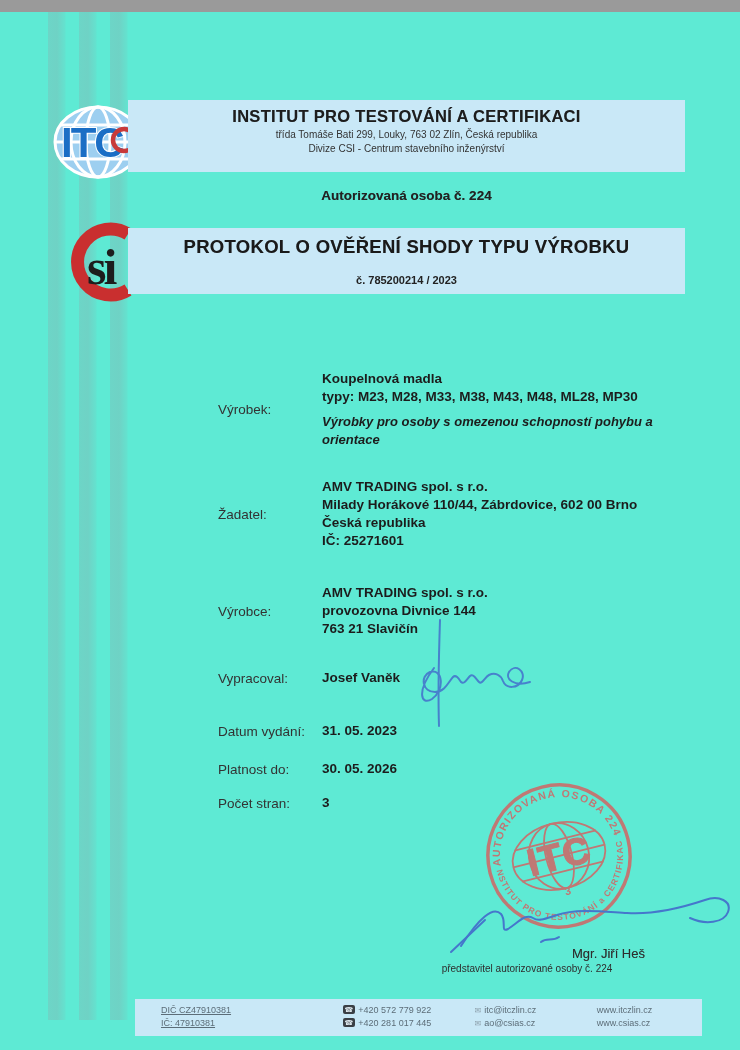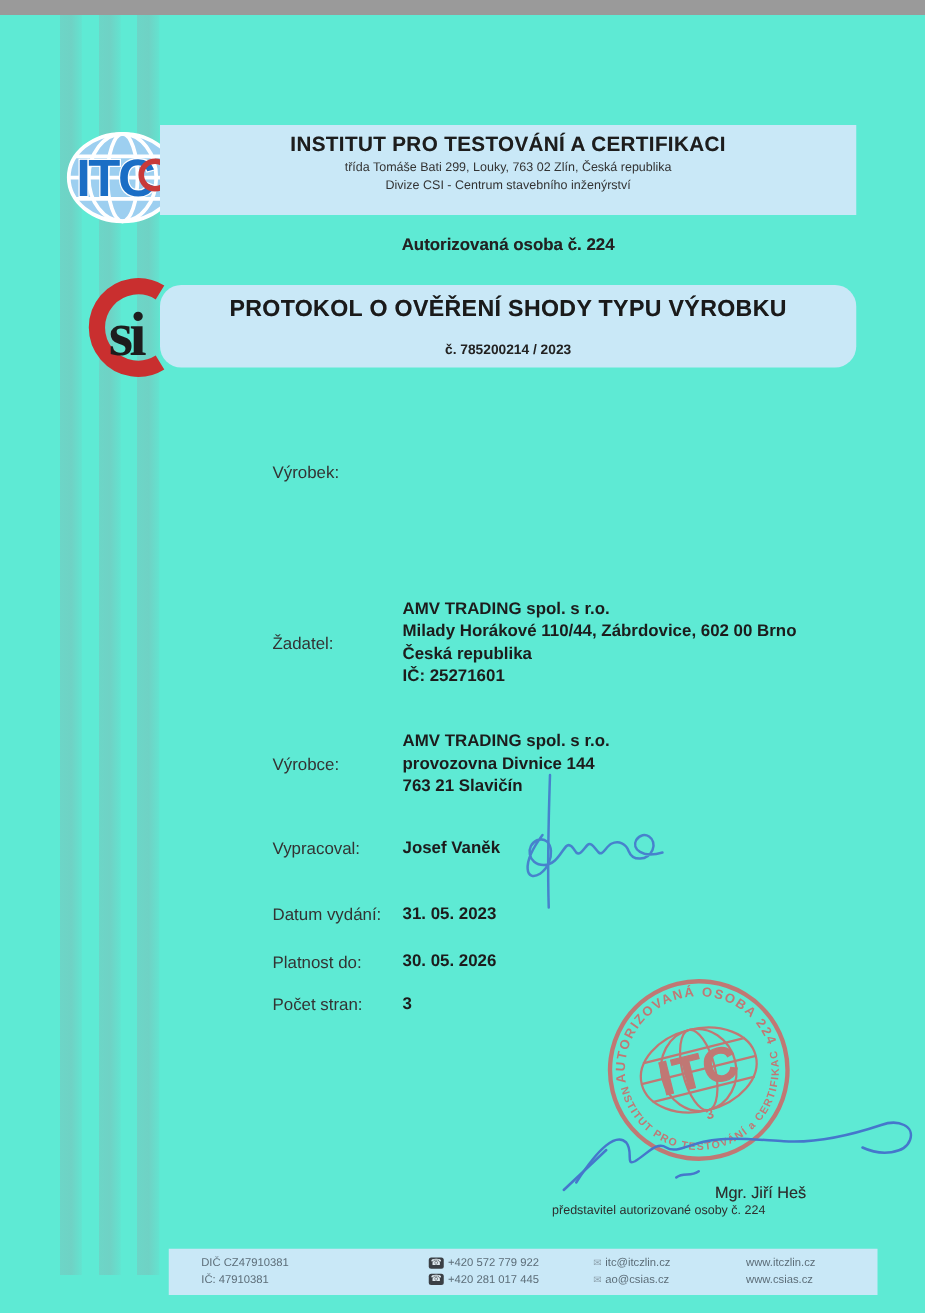--- a/index.html
+++ b/index.html
@@ -19,21 +19,21 @@
     position:absolute;left:128px;width:557px;background:#c9e8f7;
     text-align:center;box-sizing:border-box;
   }
   .banner-header{top:88px;height:72px;padding-top:7px;}
   .inst-name{font-size:16.5px;font-weight:bold;letter-spacing:.3px;color:#1d1d1d;}
   .inst-sub{font-size:10px;color:#333;margin-top:3px;}
   .auth-line{
     position:absolute;left:128px;top:176px;width:557px;text-align:center;
     font-size:13.5px;font-weight:bold;color:#222;
   }
-  .banner-title{top:216px;height:66px;display:flex;flex-direction:column;justify-content:center;gap:16px;border-radius:17px;}
+  .banner-title{top:216px;height:66px;display:flex;flex-direction:column;justify-content:center;gap:16px;}
   .doc-title{font-size:18.5px;font-weight:bold;letter-spacing:.3px;color:#1a1a1a;}
   .doc-number{font-size:11px;font-weight:bold;color:#222;}
   .logo{position:absolute;}
   .field{position:absolute;left:218px;display:flex;align-items:center;}
   .field .lbl{width:104px;font-size:13.5px;color:#333;flex:none;}
   .field .val{font-size:13.5px;font-weight:bold;color:#1c1c1c;line-height:18px;}
   .note{
     font-size:13px;font-weight:bold;font-style:italic;color:#1c1c1c;
     line-height:18px;width:358px;margin-top:7px;
   }
@@ -45,21 +45,21 @@
   .signatory-role{
     position:absolute;left:377px;top:951px;width:300px;text-align:center;
     font-size:10px;color:#2e2e2e;
   }
   .footer{
     position:absolute;left:135px;top:987px;width:567px;height:37px;
     background:#c9e8f7;font-size:9px;color:#5c6d78;box-sizing:border-box;
     padding:5px 0 0 26px;line-height:13px;
   }
   .footer .frow{display:flex;}
-  .footer .fc1{width:190px;}
+  .footer .fc1{width:190px;text-decoration:underline;}
   .footer .fc2{width:138px;}
   .footer .fc3{width:128px;}
   .footer .fc4{width:110px;}
   .ph-ic{
     display:inline-block;background:#3a3f45;color:#dfe9ef;border-radius:2px;
     font-size:7px;line-height:9px;padding:0 2px;margin-right:3px;vertical-align:1px;
   }
   .em-ic{color:#8fa3af;margin-right:3px;font-size:8px;}
   .stamp{position:absolute;left:473px;top:758px;opacity:.82;}
   .txt-soft{text-shadow:0 0 .4px rgba(40,40,40,.45);}
@@ -103,20 +103,25 @@
     <text x="27" y="63" font-size="50" font-weight="bold" letter-spacing="-3" fill="#1d1d1d" font-family="Liberation Serif, serif">si</text>
   </svg>
 
   <div class="banner banner-title">
     <div class="doc-title txt-soft">PROTOKOL O OVĚŘENÍ SHODY TYPU VÝROBKU</div>
     <div class="doc-number">č. 785200214 / 2023</div>
   </div>
 
   <div class="field" style="top:358px">
     <span class="lbl">Výrobek:</span>
+    <span class="val">
+      <span>Koupelnová madla</span><br>
+      <span>typy: M23, M28, M33, M38, M43, M48, ML28, MP30</span>
+      <div class="note">Výrobky pro osoby s omezenou schopností pohybu a orientace</div>
+    </span>
   </div>
 
   <div class="field" style="top:466px">
     <span class="lbl">Žadatel:</span>
     <span class="val">
       <span>AMV TRADING spol. s r.o.</span><br>
       <span>Milady Horákové 110/44, Zábrdovice, 602 00 Brno</span><br>
       <span>Česká republika</span><br>
       <span>IČ: 25271601</span>
     </span>

